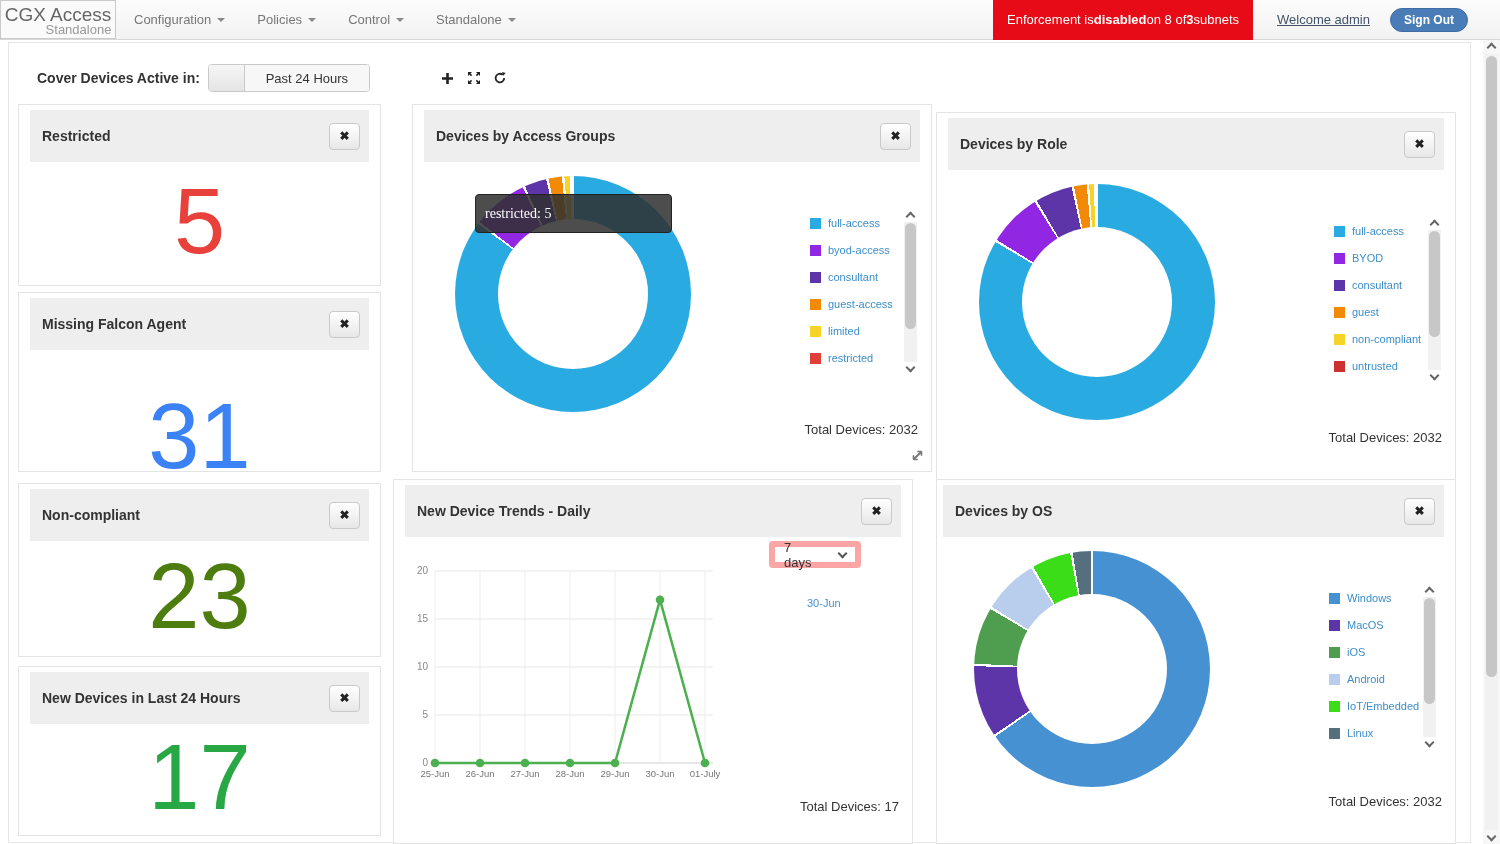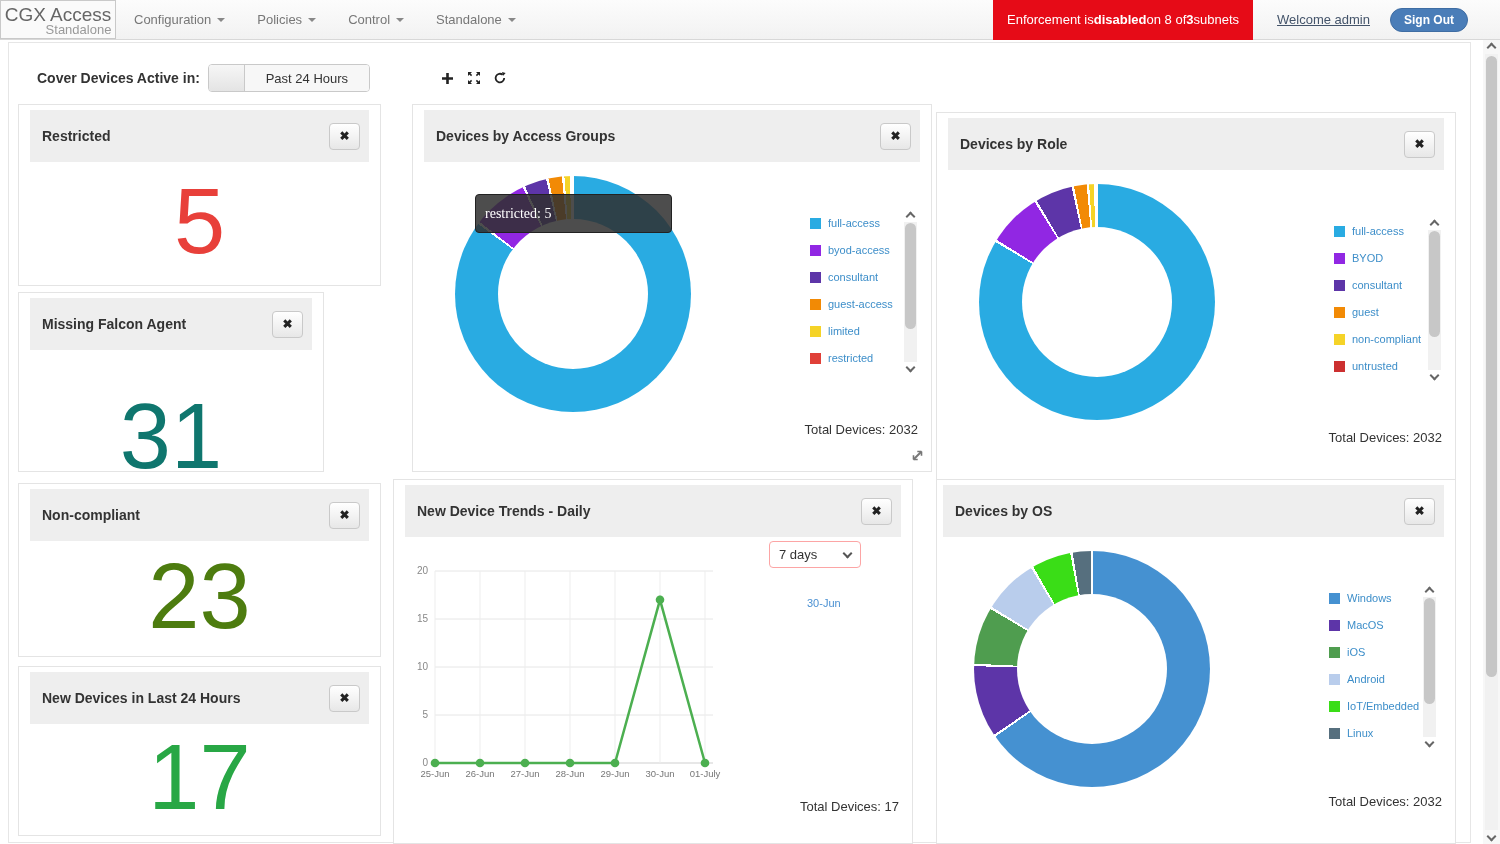--- a/index.html
+++ b/index.html
@@ -43,21 +43,21 @@
     padding:5px 11px; display:flex; flex-direction:column; }
   .w-header { background:#eee; height:52px; flex:none; display:flex; align-items:center;
     justify-content:space-between; padding:0 9px 0 12px; }
   .w-title { font-size:14px; font-weight:bold; color:#333; }
   .close-btn { width:31px; height:27px; border:1px solid #c9c9c9; border-radius:4px;
     background:linear-gradient(#fff,#e7e7e7); color:#222; font-size:12px; font-weight:bold;
     display:flex; align-items:center; justify-content:center; cursor:pointer; }
   .w-body { flex:1; position:relative; }
 
   #w-restricted   { left:18px;  top:104px; width:363px; height:182px; }
-  #w-missing      { left:18px;  top:292px; width:306px; height:180px;gap:40px; }
+  #w-missing      { left:18px;  top:292px; width:363px; height:180px;gap:40px; }
   #w-noncompliant { left:18px;  top:483px; width:363px; height:174px; }
   #w-newdevices   { left:18px;  top:666px; width:363px; height:170px; }
   #w-access       { left:394px; top:104px; width:520px; height:368px;margin-left:18px; }
   #w-role         { left:936px; top:104px; width:520px; height:368px;margin-top:8px; }
   #w-trends       { left:393px; top:479px; width:520px; height:365px; }
   #w-os           { left:936px; top:479px; width:520px; height:365px;padding-left:6px; }
 
   .stat-body { display:flex; align-items:center; justify-content:center; }
   .stat-value { font-size:92px; line-height:1; }
 
@@ -80,21 +80,21 @@
   .trend-total { position:absolute; right:2px; bottom:24px; font-size:13px; color:#333; }
 
   .tooltip { position:absolute; left:51px; top:32px; width:197px; height:39px;
     background:rgba(48,48,48,0.86); border:1px solid #222; border-radius:4px;
     display:flex; align-items:center; padding-left:9px;
     font-family:"Liberation Serif", serif; font-size:14px; color:#fff; z-index:5; }
   .resize-handle { position:absolute; right:-5px; bottom:-1px; cursor:nwse-resize; }
 
   
   .range-select { position:absolute; left:364px; top:4px; width:92px; height:27px;
-    border:1px solid #fca5a5; border-radius:4px; background:#fff; display:flex; align-items:center;
+    border:6px solid #fca5a5; border-radius:4px; background:#fff; display:flex; align-items:center;
     justify-content:space-between; padding:0 9px; font-size:13px; color:#333; cursor:pointer;gap:20px; }
   .range-select .chev { border-color:#555; transform:rotate(45deg); margin-top:-3px; }
   .trend-legend { position:absolute; left:402px; top:60px; font-size:11px; color:#4a90d2; cursor:pointer; }
   .line-chart { position:absolute; left:2px; top:22px; }
 
   
   .vscroll { position:absolute; right:0; top:40px; width:17px; height:804px; background:#f7f7f7;
     display:flex; flex-direction:column; align-items:center; }
   .vscroll .vtrack { flex:1; width:13px; background:#f1f1f1; position:relative; margin:3px 0; }
   .vscroll .vthumb { position:absolute; left:1px; right:1px; top:2px; height:80%; background:#c6c6c6; border-radius:6px; cursor:pointer; }
@@ -182,21 +182,21 @@
   </div>
 
   <div class="widget" id="w-missing">
     <div class="w-header">
       <span class="w-title">Missing Falcon Agent</span>
       <div class="close-btn">
           <span>✖</span>
         </div>
     </div>
     <div class="w-body stat-body">
-      <span class="stat-value" style="color: #0f766e;">31</span>
+      <span class="stat-value" style="color: #3b82f6;">31</span>
     </div>
   </div>
 
   <div class="widget" id="w-noncompliant">
     <div class="w-header">
       <span class="w-title">Non-compliant</span>
       <div class="close-btn">
           <span>✖</span>
         </div>
     </div>

